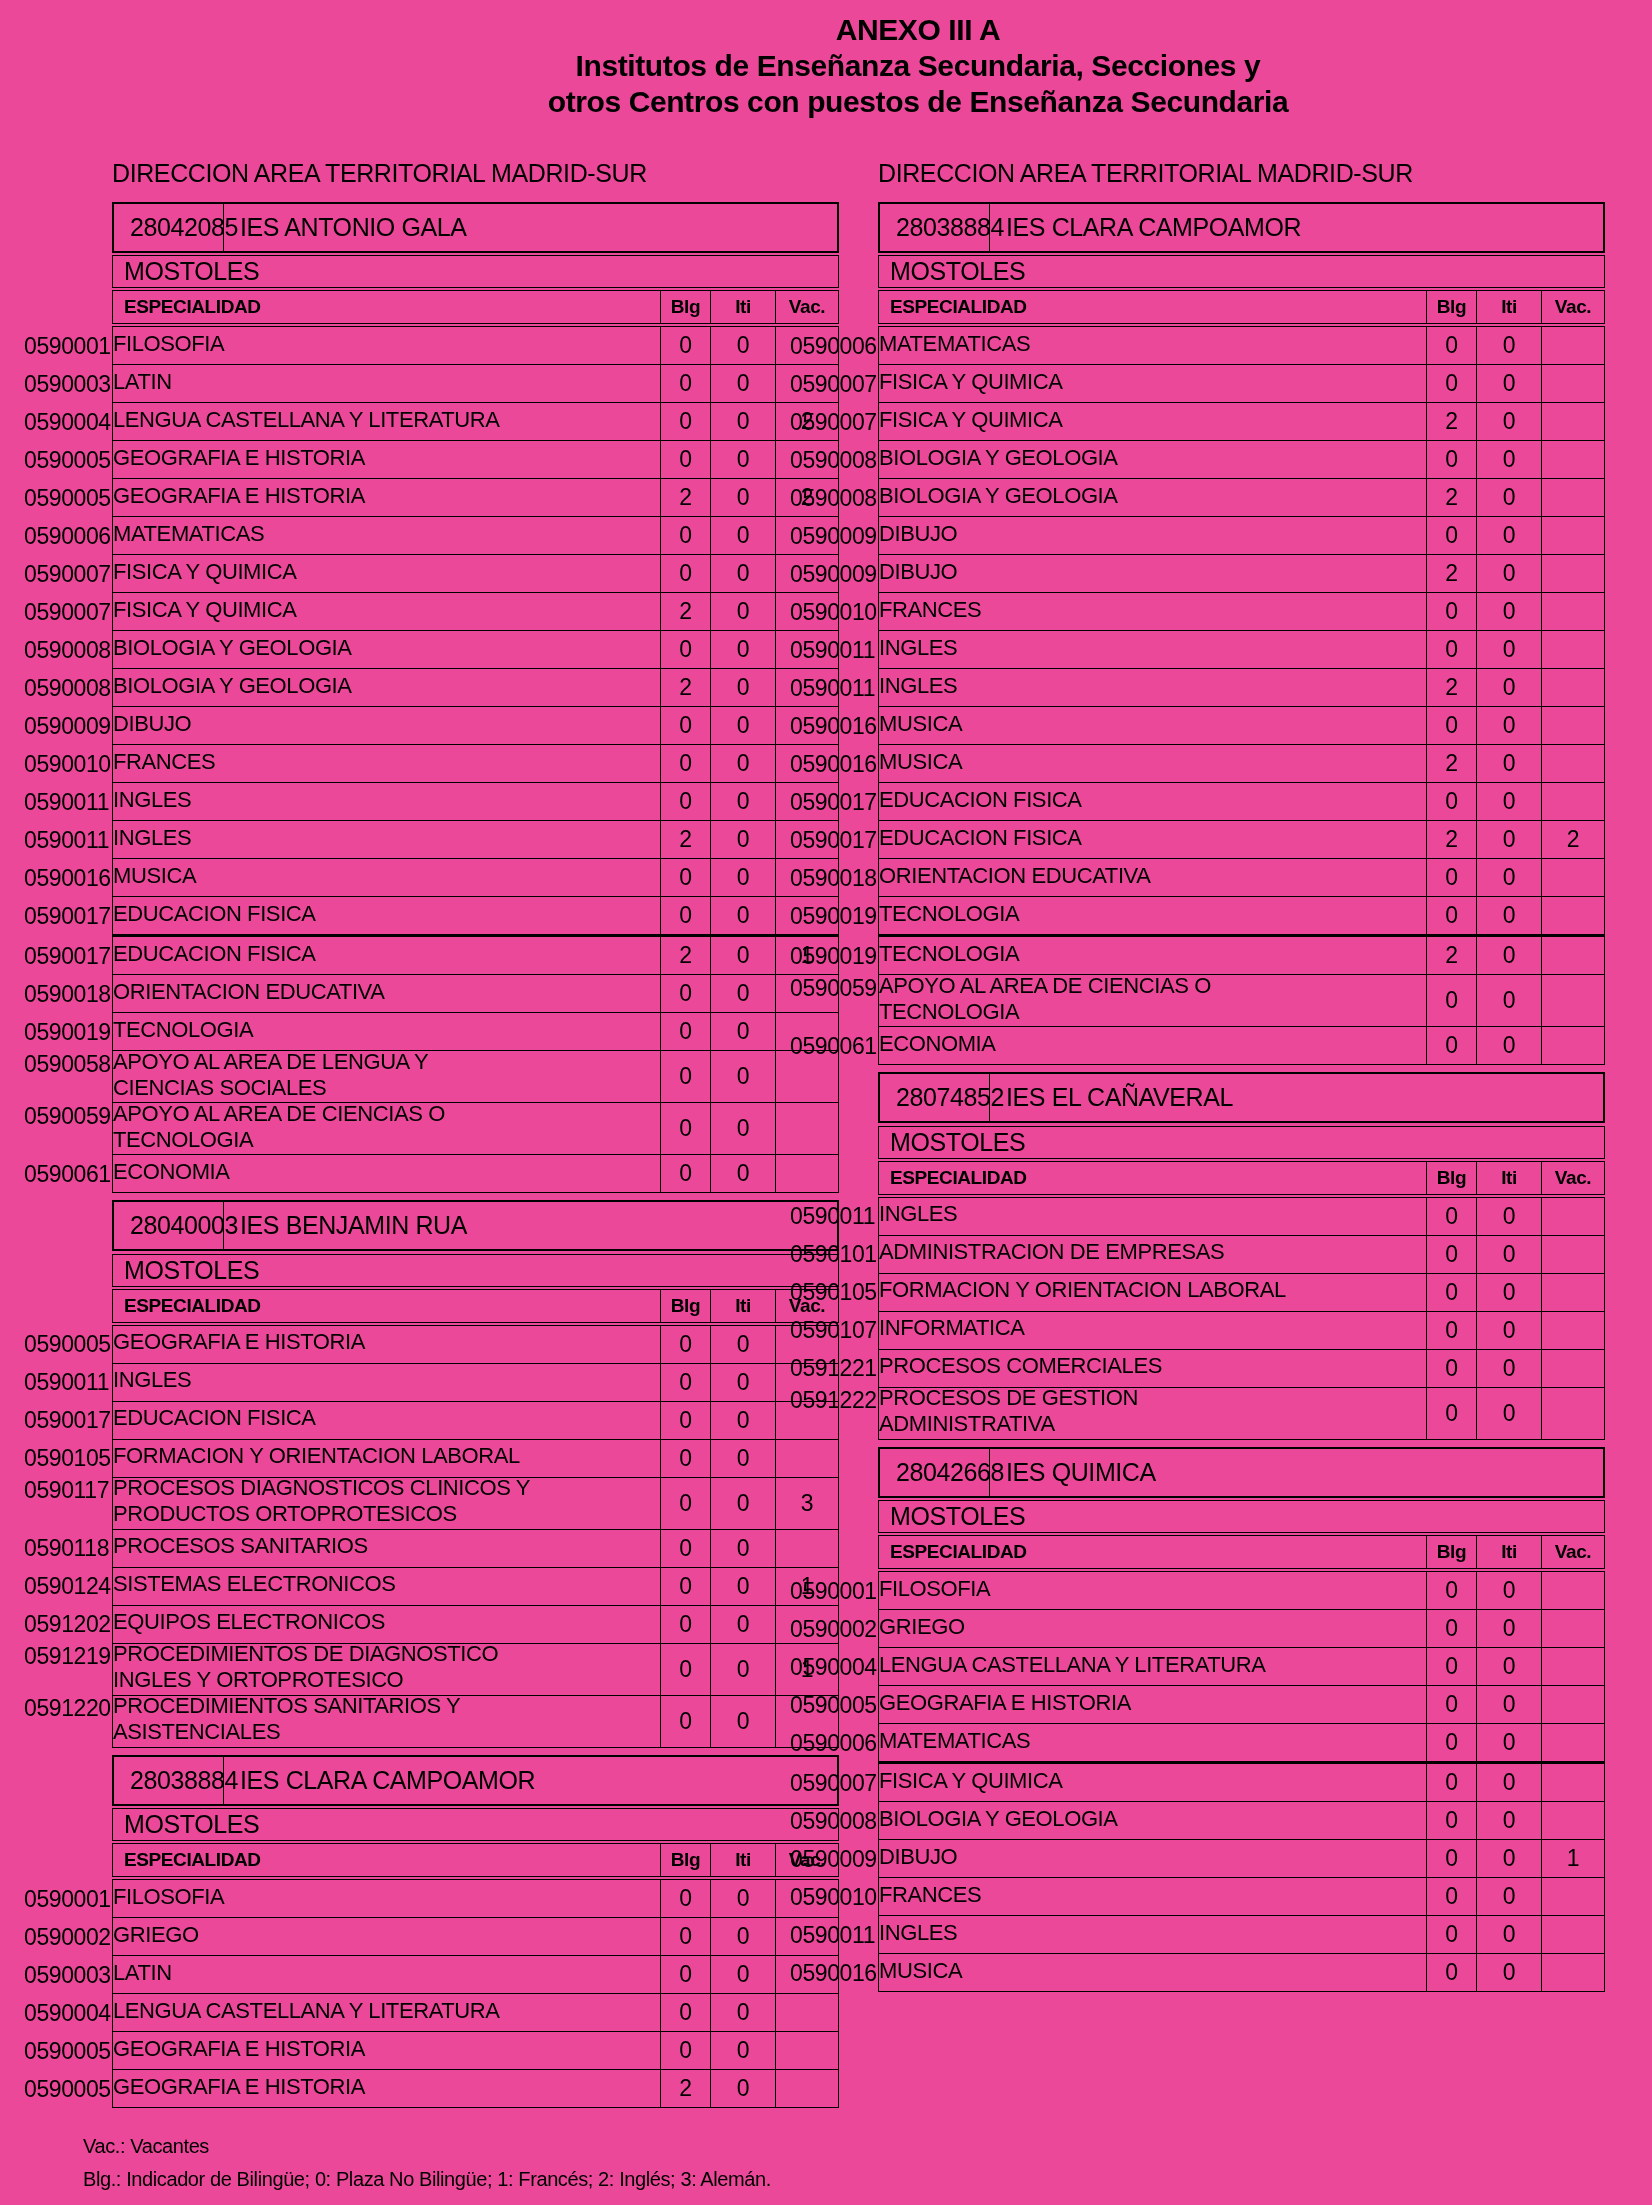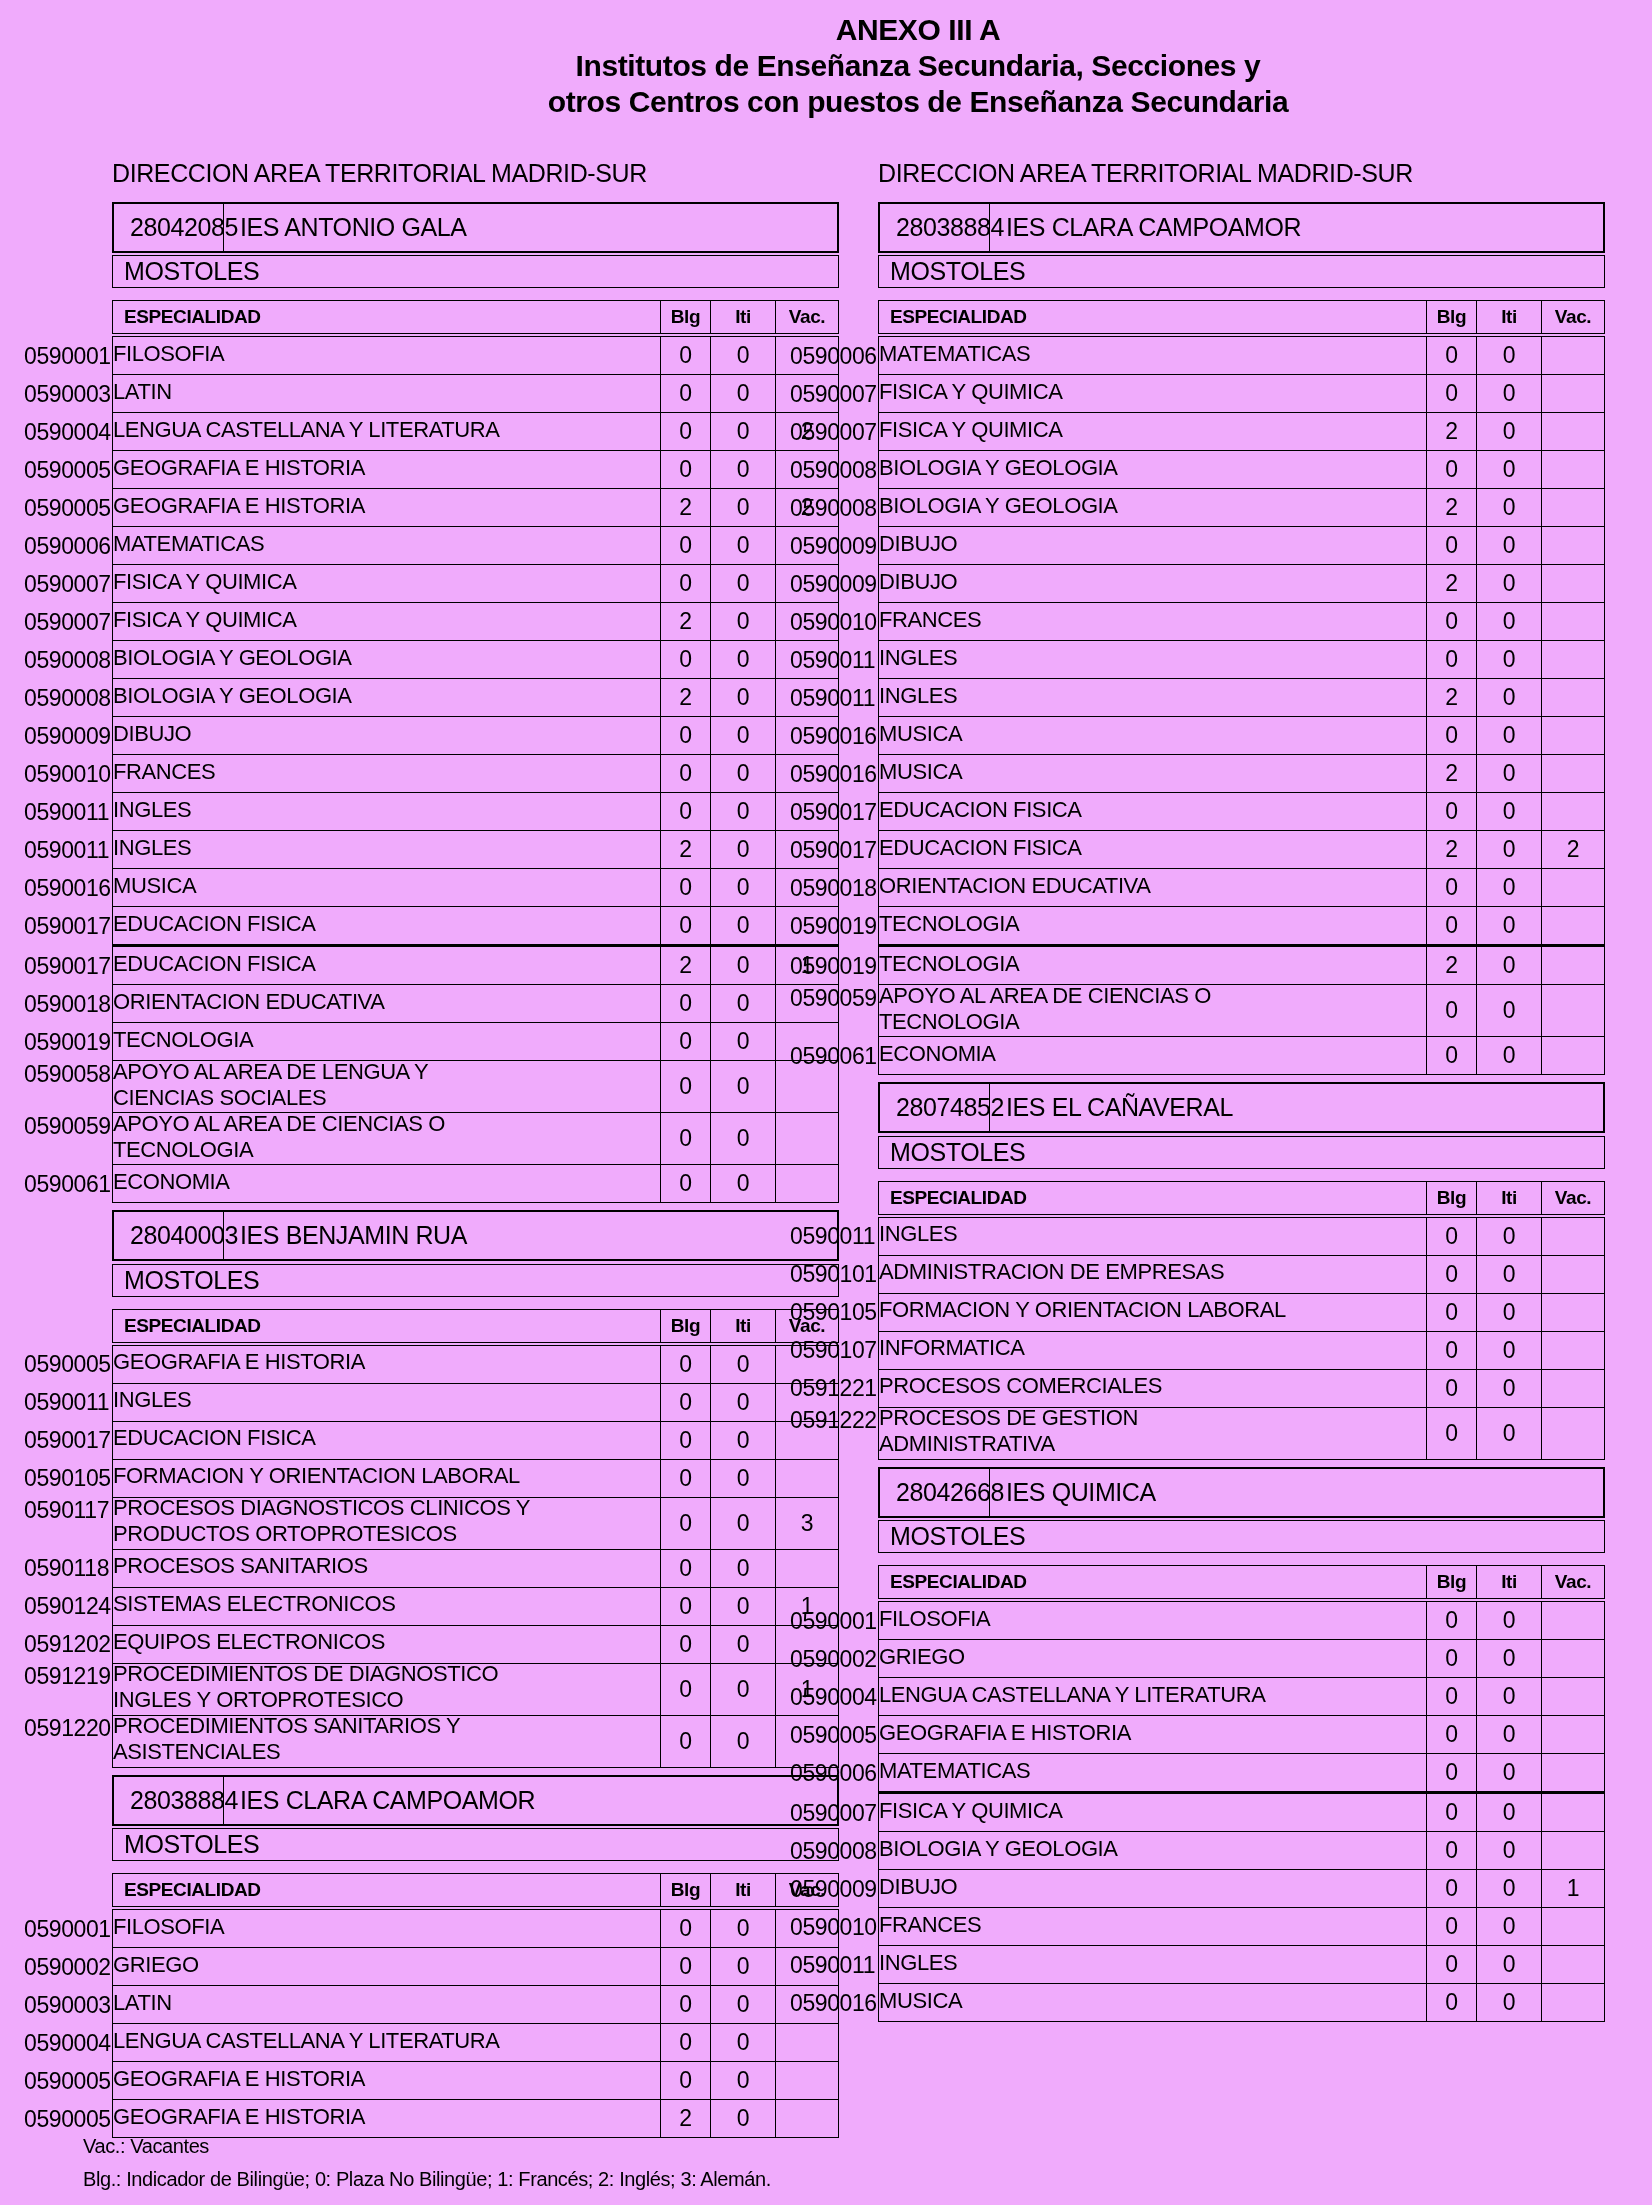--- a/index.html
+++ b/index.html
@@ -1,17 +1,17 @@
 <!DOCTYPE html>
 <html style="font-size:11.6px"><head>
 <meta charset="utf-8">
 <style>
   html,body { margin:0; padding:0; background:#fff; }
   .page {
-    position:relative; width:1652px; height:2205px; background:#f0abfc;
+    position:relative; width:1652px; height:2205px; background:#ec4899;
     font-family:"Liberation Sans","DejaVu Sans",sans-serif; color:#000;
     overflow:hidden; letter-spacing:-0.4px;
   }
   .doc-header {
     position:absolute; left:256px; top:11.6px; width:1324px;
     text-align:center; font-weight:bold; font-size:30px; line-height:36px;
   }
   .col { position:absolute; top:161px; width:727px;padding-left:32px; }
   .col-left  { left:80px; }
   .col-right { left:846px; }
@@ -22,21 +22,21 @@
     display:flex; border:2.2px solid #000; height:47px; align-items:stretch;
     font-size:25px; margin-bottom:2.2px;
   }
   .school-head .code {
     width:93px; padding-left:16px; border-right:1.5px solid #000;
     display:flex; align-items:center; flex:none;
   }
   .school-head .name { padding-left:16px; display:flex; align-items:center; }
   .muni {
     border:1.5px solid #000; height:31px; display:flex; align-items:center;
-    padding-left:11px; font-size:25px; margin-bottom:12px;
+    padding-left:11px; font-size:25px; margin-bottom:2px;
   }
   table.spec { border-collapse:collapse; width:727px; table-layout:fixed; }
   table.spec col.c1 { width:548px; }
   table.spec col.c2 { width:50px; }
   table.spec col.c3 { width:65px; }
   table.spec col.c4 { width:63px; }
   table.spec th, table.spec td { border:1.5px solid #000; padding:0; }
   table.spec thead th {
     height:32px; font-weight:bold; font-size:19px;
     border-bottom:4.4px double #000; text-align:center; vertical-align:middle;

